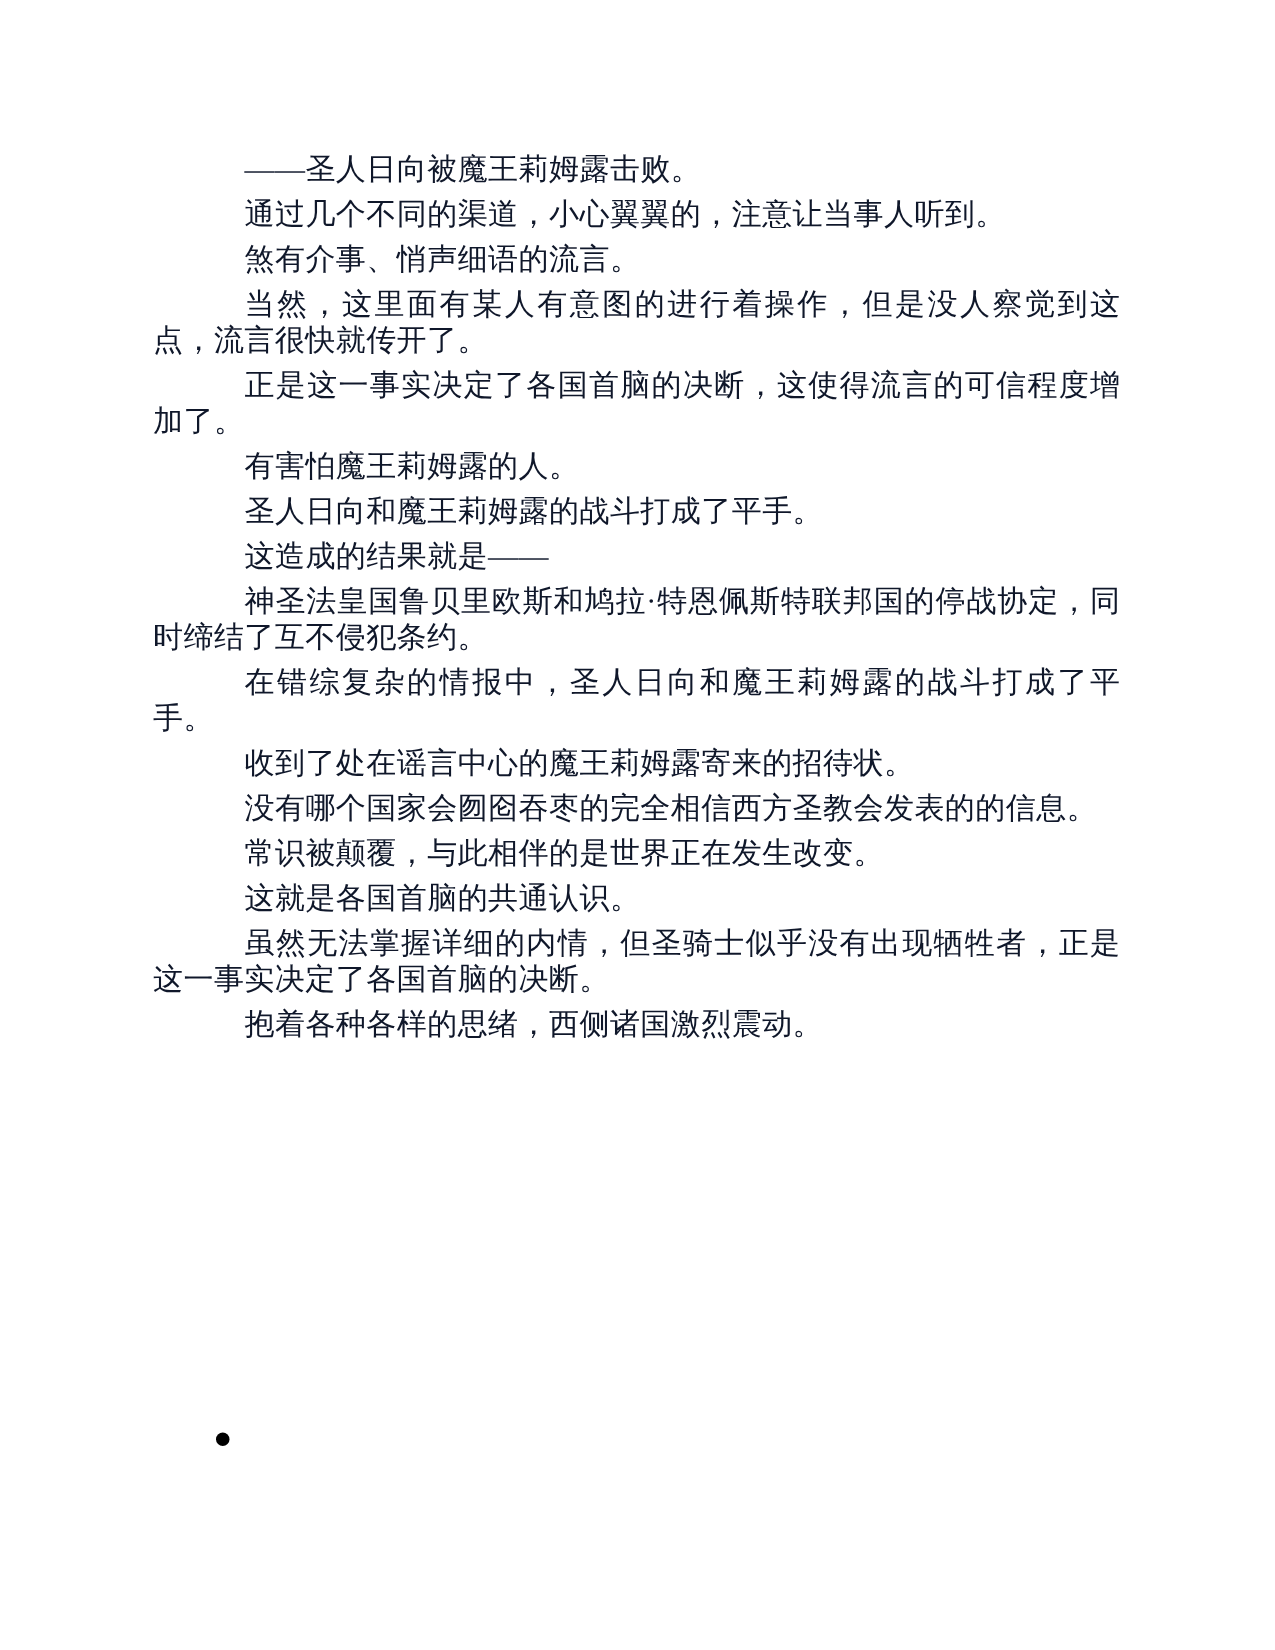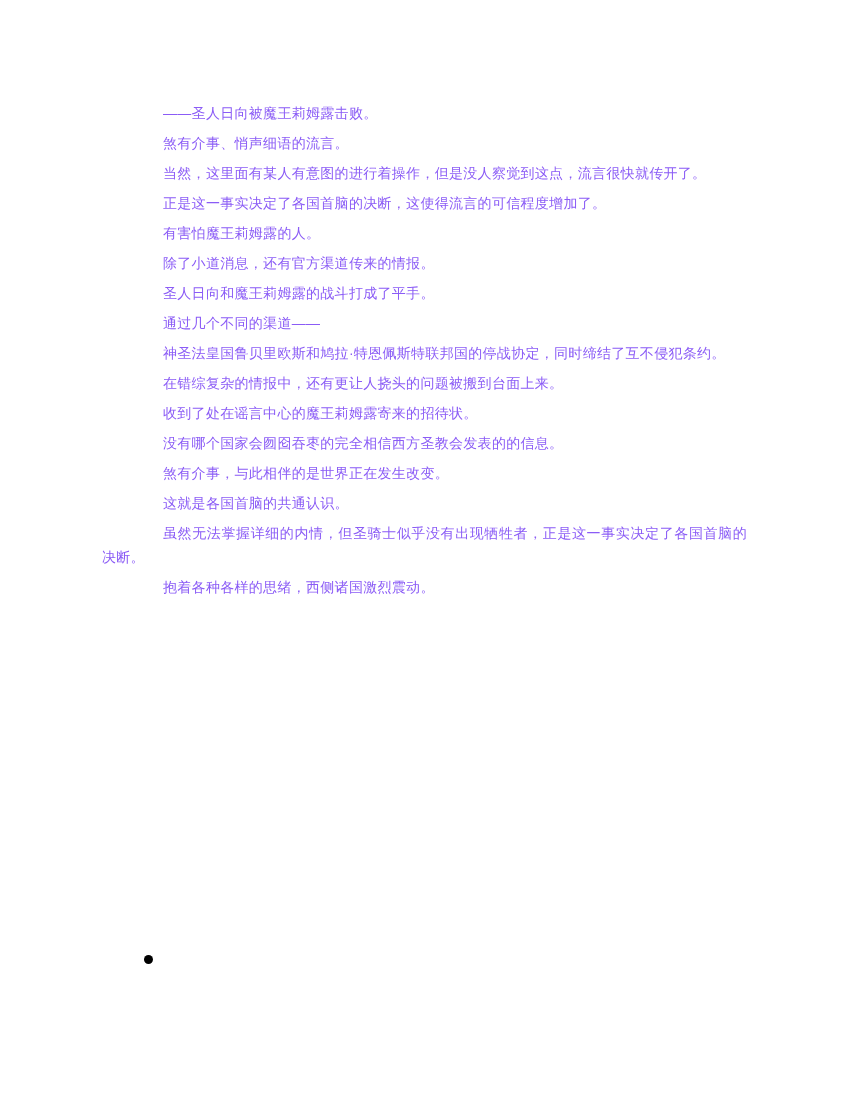--- a/index.html
+++ b/index.html
@@ -2,24 +2,24 @@
 <html><head>
 <meta charset="utf-8">
 <style>
   html, body { margin: 0; padding: 0; background: #ffffff; }
   body { width: 850px; height: 1100px; position: relative; overflow: hidden; }
   .page {
     position: absolute;
     left: 102px;
     top: 101px;
     width: 645px;
-    font-family: Liberation Sans, sans-serif;
-    font-size: 14px;
+    font-family: Liberation Serif, serif;
+    font-size: 20px;
     line-height: 24px;
-    color: #8b5cf6;
+    color: #0f172a;
   }
   .para {
     margin: 0 0 6px 0;
     text-indent: 61px;
     text-align: justify;
     letter-spacing: 0.3px;
   }
   .bullet {
     position: absolute;
     left: 144px;
@@ -28,30 +28,30 @@
     height: 9px;
     border-radius: 50%;
     background: #000000;
   }
 </style>
 </head>
 <body>
 
 <div class="page">
   <p class="para">——圣人日向被魔王莉姆露击败。</p>
+  <p class="para">通过几个不同的渠道，小心翼翼的，注意让当事人听到。</p>
   <p class="para">煞有介事、悄声细语的流言。</p>
   <p class="para">当然，这里面有某人有意图的进行着操作，但是没人察觉到这点，流言很快就传开了。</p>
   <p class="para">正是这一事实决定了各国首脑的决断，这使得流言的可信程度增加了。</p>
   <p class="para">有害怕魔王莉姆露的人。</p>
-  <p class="para">除了小道消息，还有官方渠道传来的情报。</p>
   <p class="para">圣人日向和魔王莉姆露的战斗打成了平手。</p>
-  <p class="para">通过几个不同的渠道——</p>
+  <p class="para">这造成的结果就是——</p>
   <p class="para">神圣法皇国鲁贝里欧斯和鸠拉·特恩佩斯特联邦国的停战协定，同时缔结了互不侵犯条约。</p>
-  <p class="para">在错综复杂的情报中，还有更让人挠头的问题被搬到台面上来。</p>
+  <p class="para">在错综复杂的情报中，圣人日向和魔王莉姆露的战斗打成了平手。</p>
   <p class="para">收到了处在谣言中心的魔王莉姆露寄来的招待状。</p>
   <p class="para">没有哪个国家会囫囵吞枣的完全相信西方圣教会发表的的信息。</p>
-  <p class="para">煞有介事，与此相伴的是世界正在发生改变。</p>
+  <p class="para">常识被颠覆，与此相伴的是世界正在发生改变。</p>
   <p class="para">这就是各国首脑的共通认识。</p>
   <p class="para">虽然无法掌握详细的内情，但圣骑士似乎没有出现牺牲者，正是这一事实决定了各国首脑的决断。</p>
   <p class="para">抱着各种各样的思绪，西侧诸国激烈震动。</p>
 </div>
 
 <div class="bullet"></div>
 
 </body></html>

